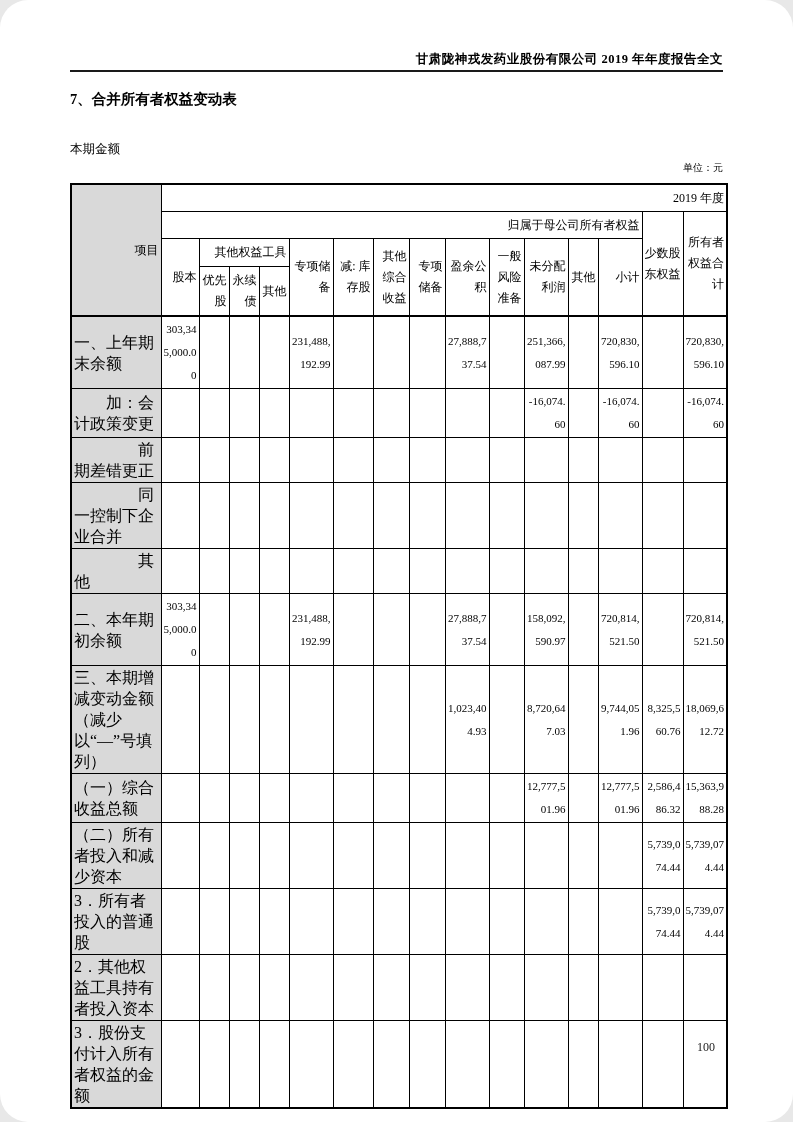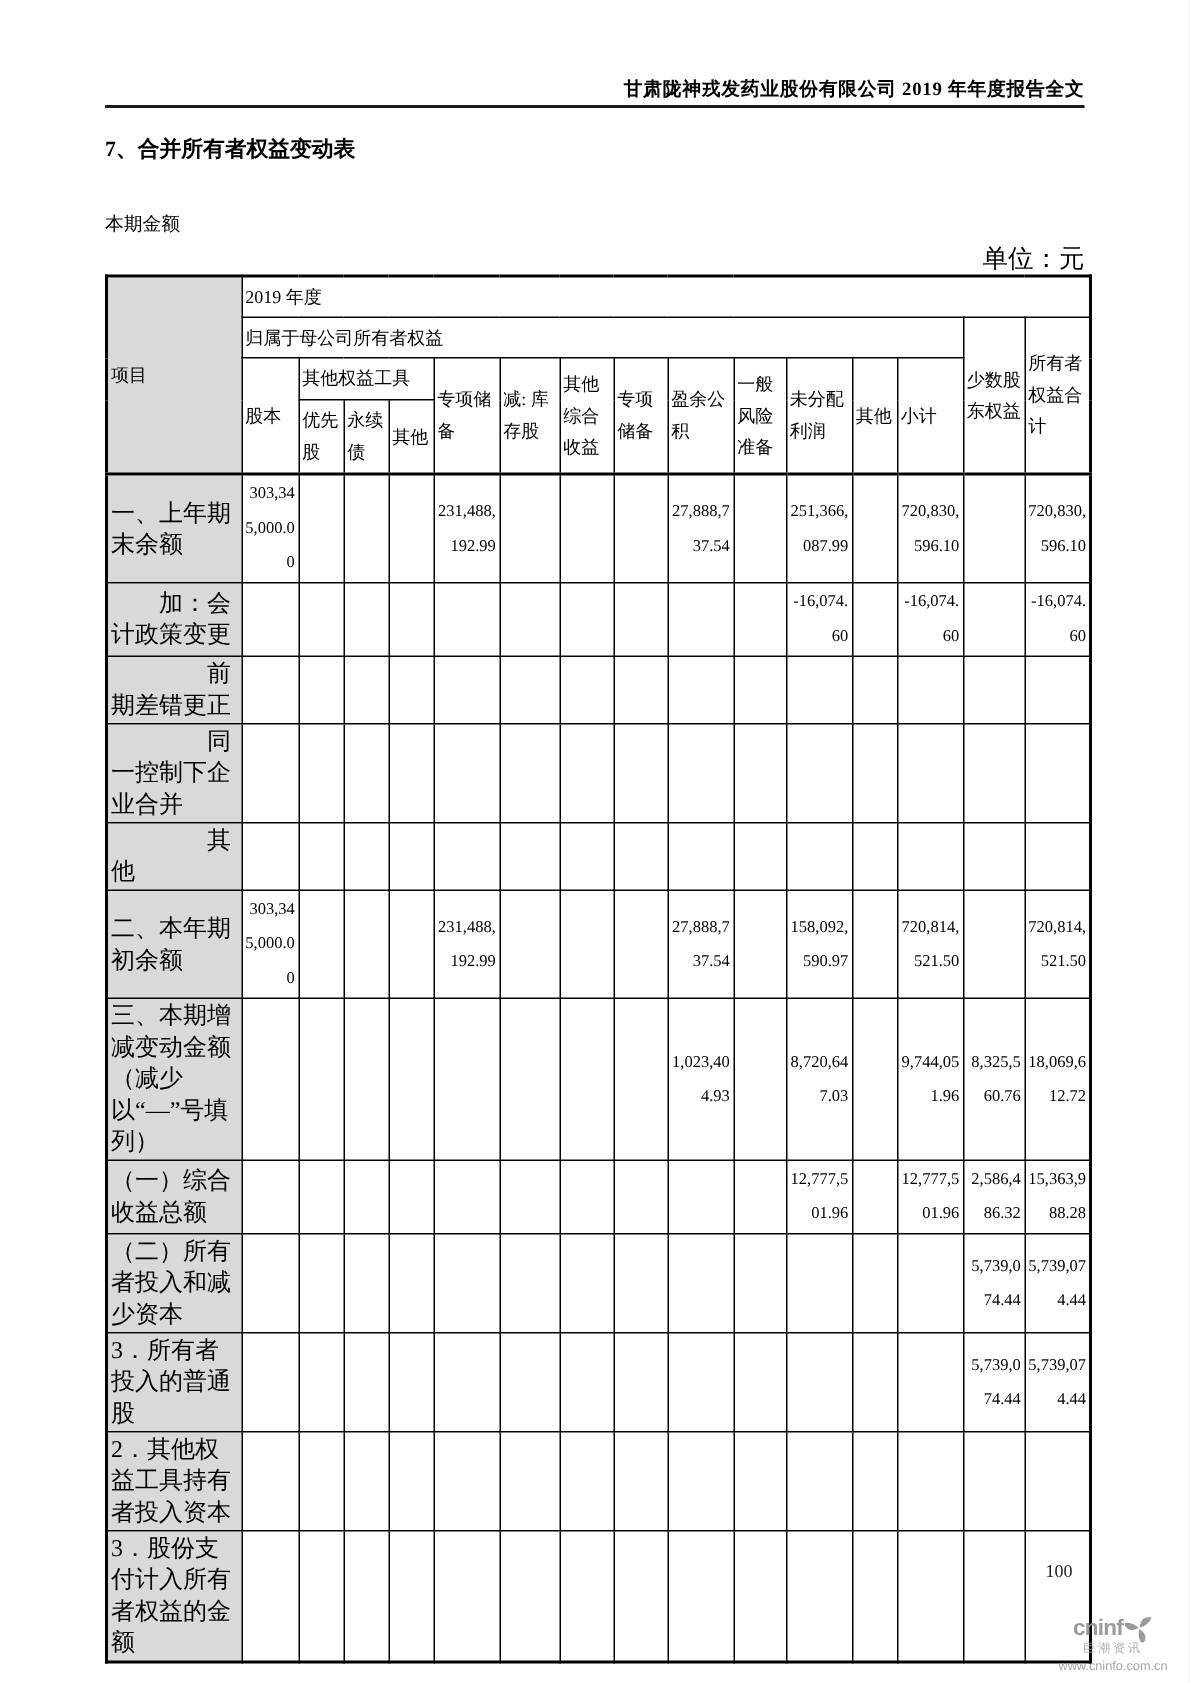--- a/index.html
+++ b/index.html
@@ -1,47 +1,48 @@
 <!DOCTYPE html>
 <html><head>
 <meta charset="utf-8">
 <style>
   html,body { margin:0; padding:0; background:#e8e8e8; }
   .page {
     position:relative; width:793px; height:1122px; margin:0 auto;
     background:#ffffff; color:#000;
     font-family:"Liberation Serif","DejaVu Serif",serif;
     overflow:hidden;
+    border-radius:28px;
   }
   .doc-header-title {
     position:absolute; top:51px; right:70px;
     font-size:12.5px; font-weight:bold; letter-spacing:0.5px;
   }
   .doc-header-rule {
     position:absolute; top:70px; left:70px; width:653px; height:2px; background:#1a1a1a;
   }
   .section-title {
     position:absolute; top:90px; left:70px; margin:0;
     font-size:14.5px; font-weight:bold;
   }
   .period-label { position:absolute; top:141px; left:70px; font-size:12.5px; }
-  .unit-label   { position:absolute; top:161px; right:70px; font-size:17px; }
+  .unit-label   { position:absolute; top:161px; right:70px; font-size:10px; }
 
   table.equity-table {
     position:absolute; top:183px; left:70px;
     width:657px; table-layout:fixed; border-collapse:collapse;
     border:2px solid #000;
   }
   .equity-table th, .equity-table td {
     border:1px solid #000; padding:1px 2px;
     vertical-align:middle; overflow:hidden;
   }
   .equity-table thead th {
     font-weight:normal; font-size:12px; line-height:21px;
-    text-align:left; background:#ffffff; word-break:break-all;
+    text-align:right; background:#ffffff; word-break:break-all;
   }
   .equity-table thead tr.hr1 th { height:24px; }
   .equity-table thead tr.hr2 th { height:24px; }
   .equity-table thead tr.hr3 th { height:25px; }
   .equity-table thead tr.hr4 th { height:46px; }
   .equity-table th.item-col { background:#d9d9d9; }
   .equity-table td.lbl {
     background:#d9d9d9; font-size:16px; line-height:21px;
     text-align:left; word-break:break-all;
   }
@@ -345,28 +346,14 @@
           <td class="num"></td>
           <td class="num"></td>
           <td class="num"></td>
           <td class="num"></td>
         </tr>
       </tbody>
   </table>
 
   <div class="page-number">100</div>
 
-  <div class="footer-logo">
-    <div class="logo-row">
-      <span class="logo-brand">cninf</span>
-      <svg width="19" height="19" viewBox="0 0 24 24" aria-hidden="true">
-        <g fill="#9b9b9b">
-          <path d="M12.4 11.6 C12.8 4.4 16.6 1.6 22.4 3.0 C20.4 7.8 17.0 10.4 12.4 11.6 Z"></path>
-          <path d="M12.4 11.6 C12.8 4.4 16.6 1.6 22.4 3.0 C20.4 7.8 17.0 10.4 12.4 11.6 Z" transform="rotate(120 12 12)"></path>
-          <path d="M12.4 11.6 C12.8 4.4 16.6 1.6 22.4 3.0 C20.4 7.8 17.0 10.4 12.4 11.6 Z" transform="rotate(240 12 12)"></path>
-        </g>
-      </svg>
-    </div>
-    <div class="logo-cn">巨潮资讯</div>
-    <div class="logo-url">www.cninfo.com.cn</div>
-  </div>
 
 </div>
 
 </body></html>

